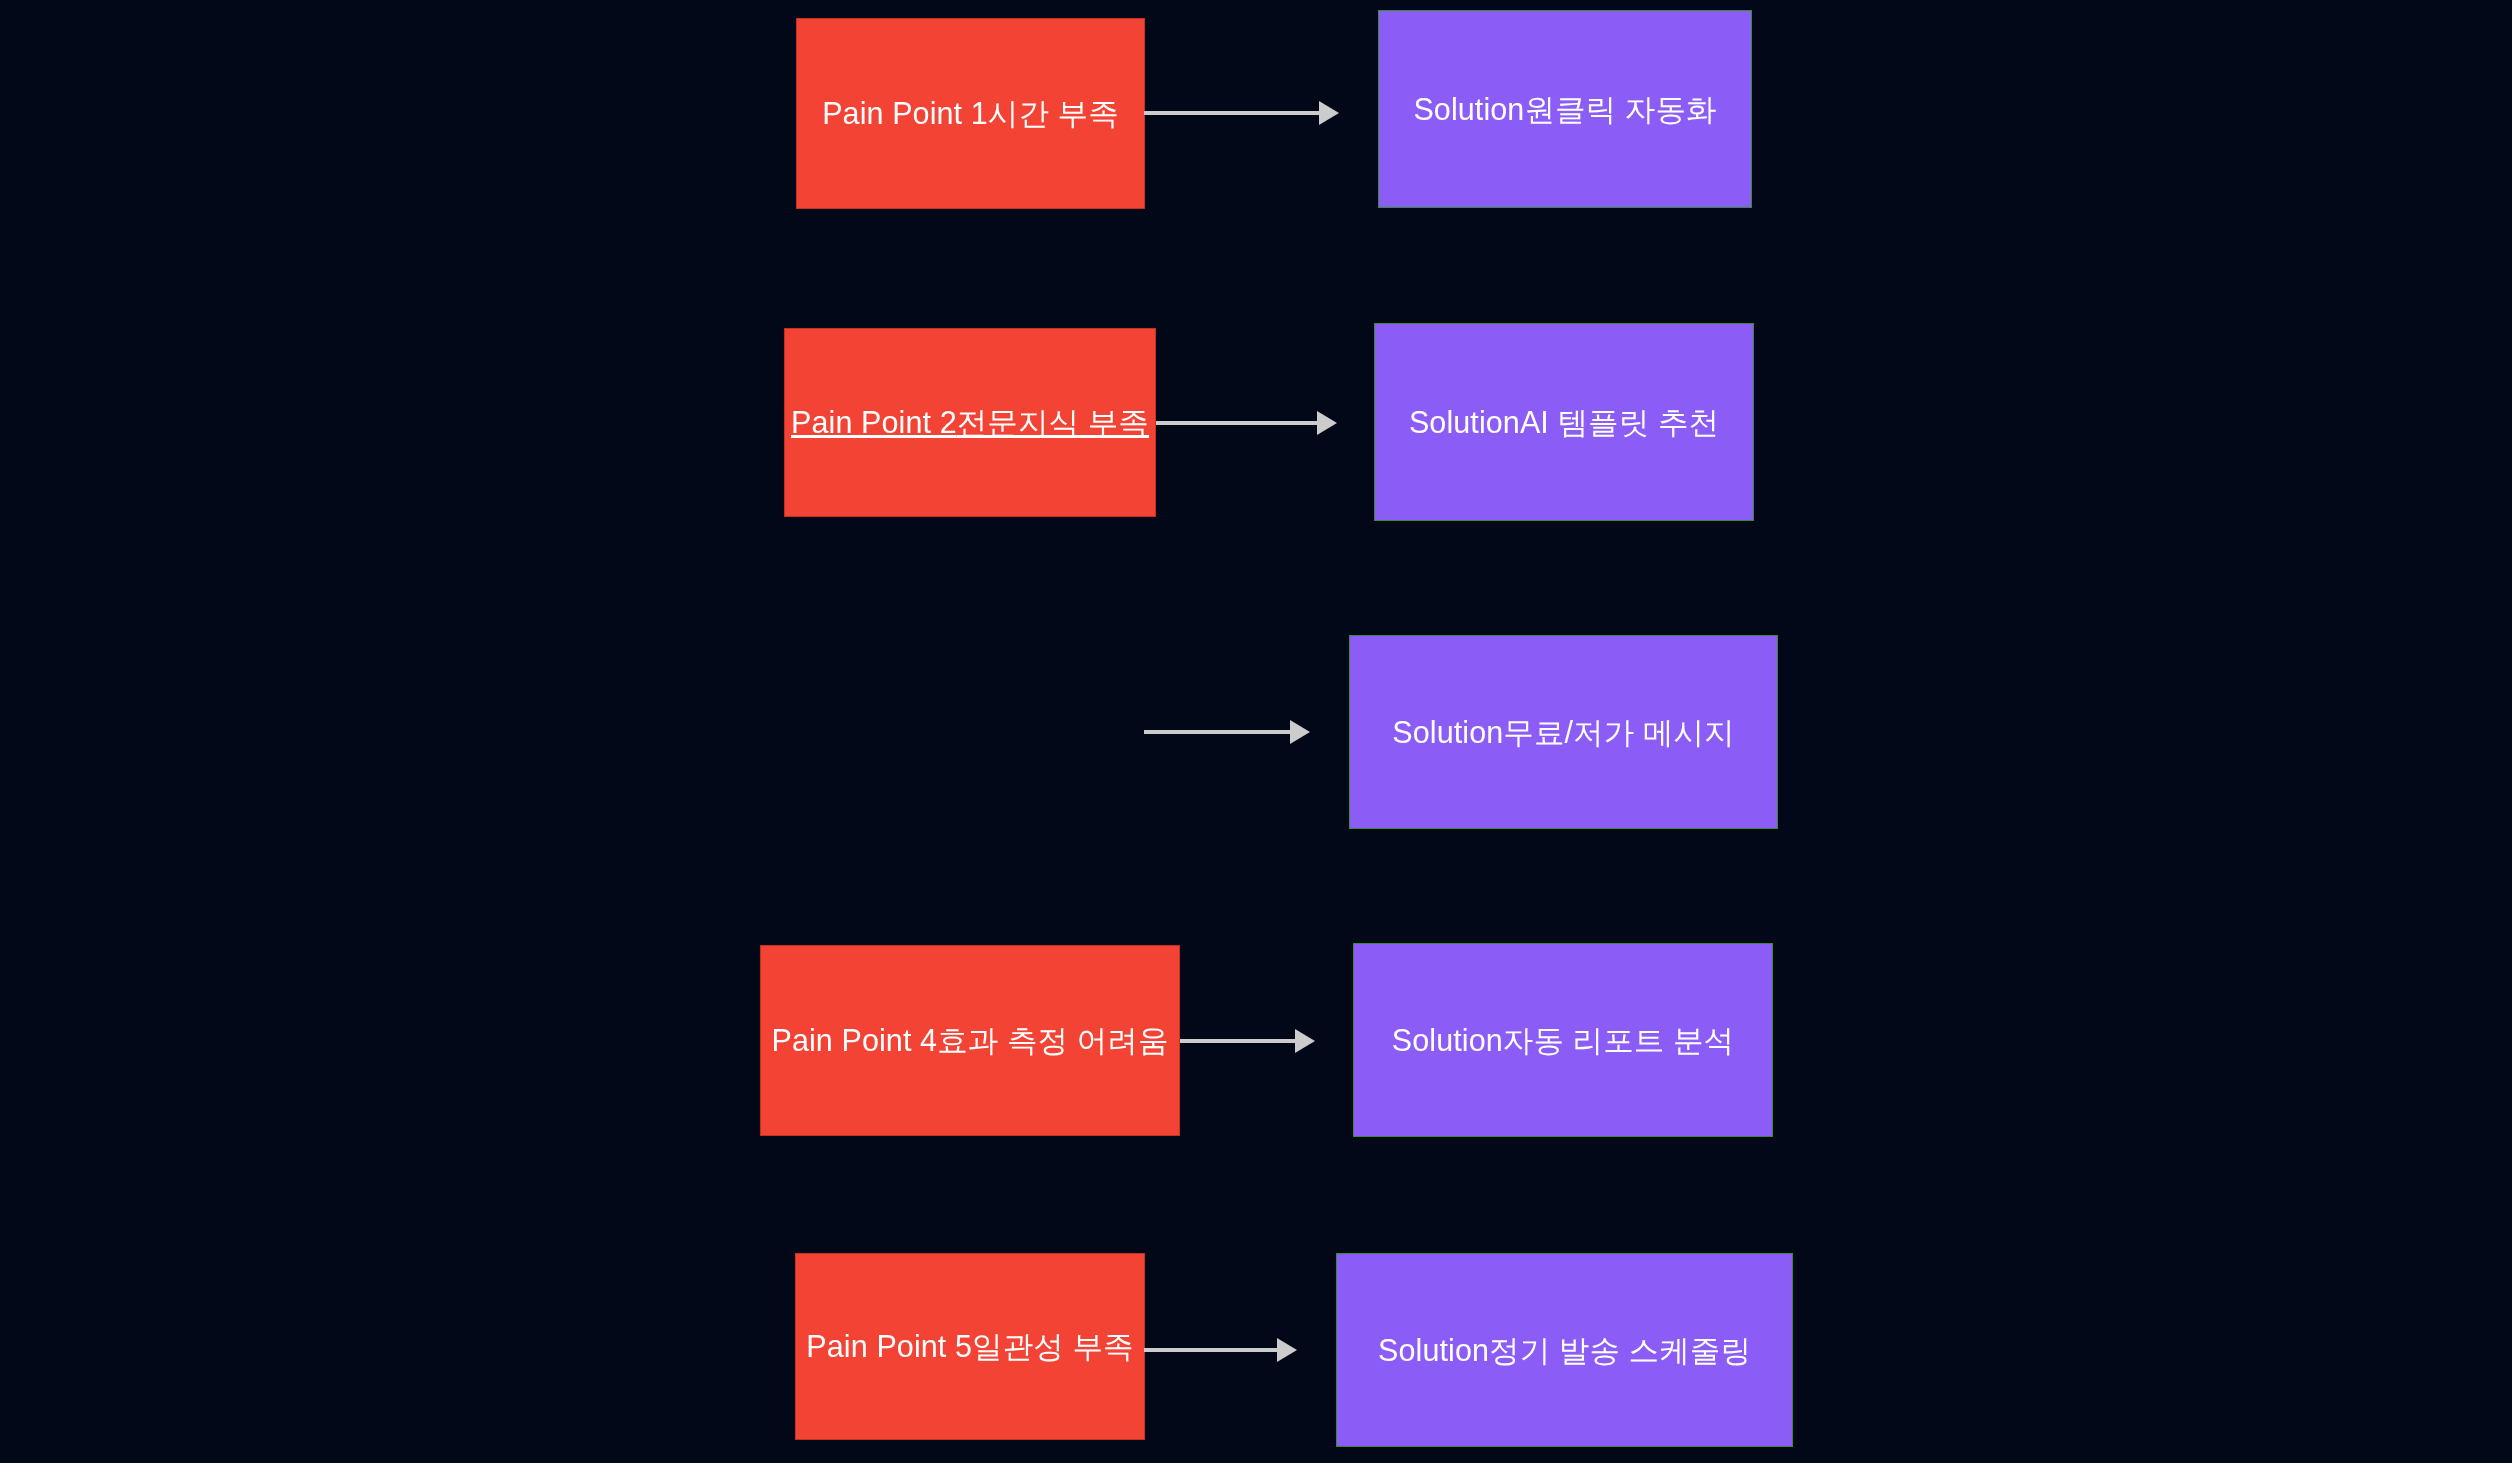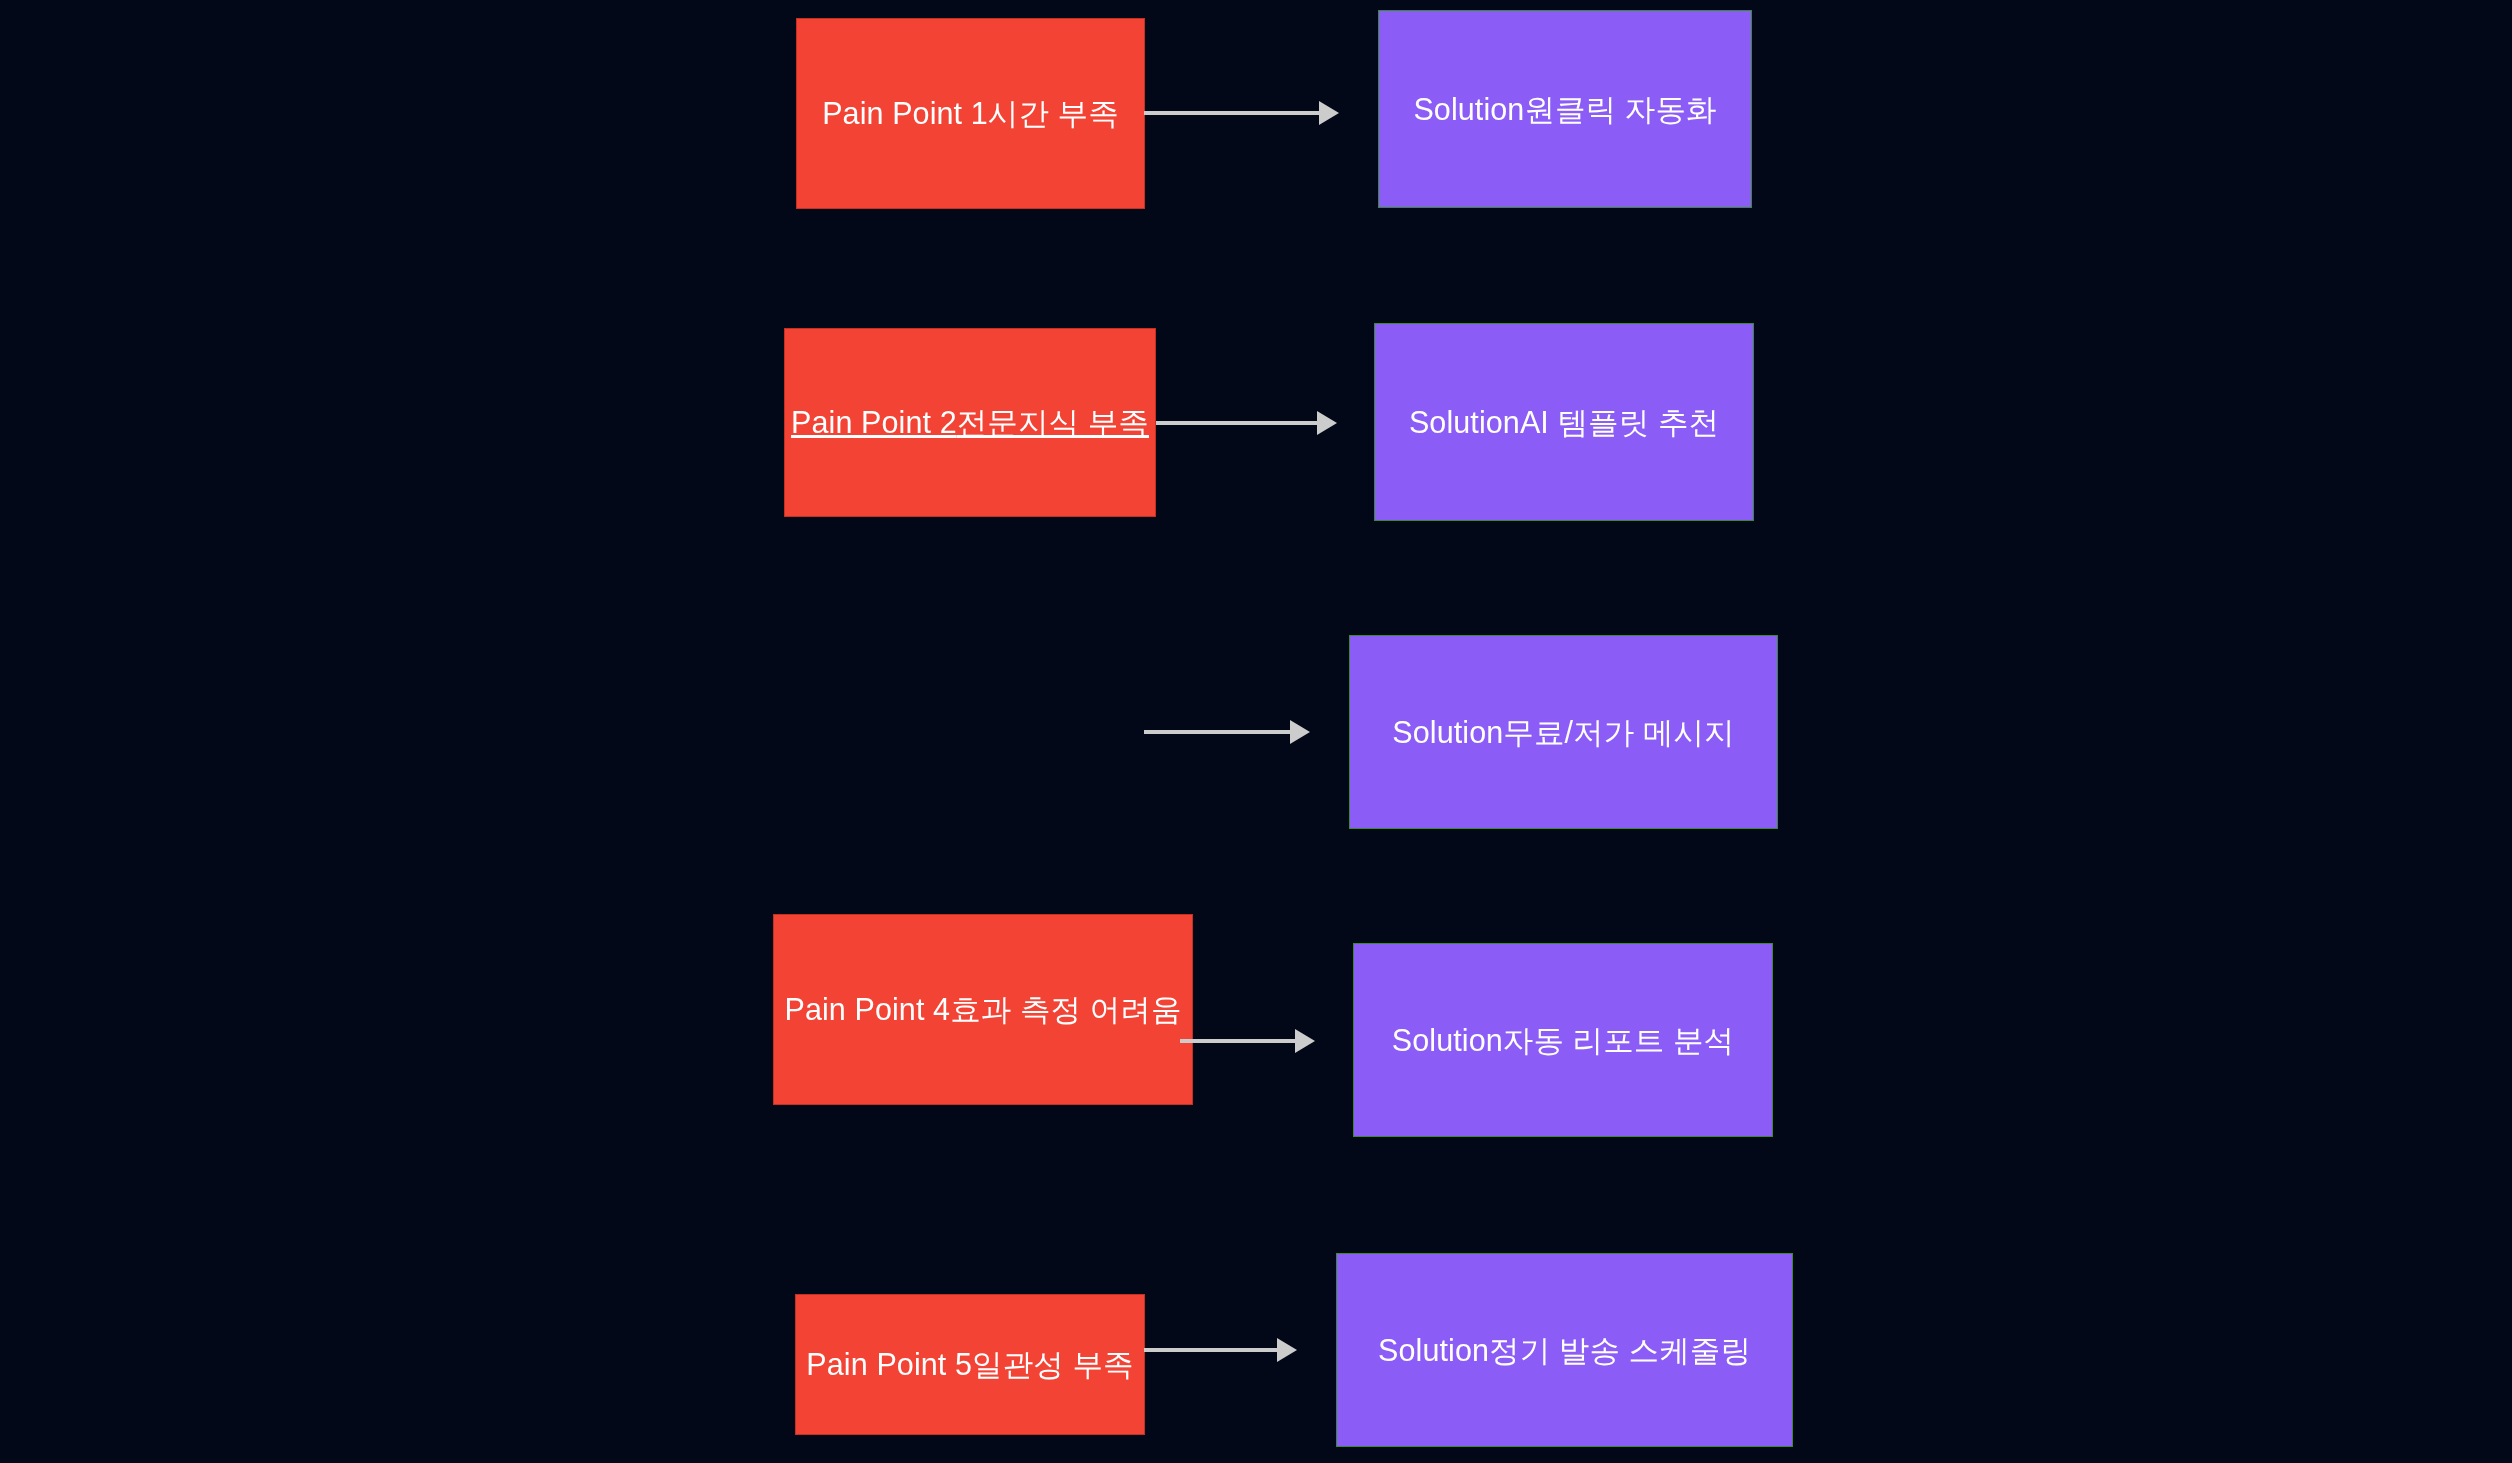--- a/index.html
+++ b/index.html
@@ -102,34 +102,34 @@
 
   <div class="edge" style="left:1144px; top:732px; width:166px;">
     <span class="shaft" style="width:146px;"></span>
     <span class="head" style="left:146px;"></span>
   </div>
   <div class="node solution" style="left:1311px; top:635px; width:429px; height:194px;">
     <span class="ln">Solution</span>
     <span class="ln">무료/저가 메시지</span>
   </div>
 
-  <div class="node pain" style="left:760px; top:914px; width:420px; height:191px;margin-left:13px;">
+  <div class="node pain" style="left:760px; top:945px; width:420px; height:191px;">
     <span class="ln">Pain Point 4</span>
     <span class="ln">효과 측정 어려움</span>
   </div>
   <div class="edge" style="left:1180px; top:1041px; width:136px;">
     <span class="shaft" style="width:115px;"></span>
     <span class="head" style="left:115px;"></span>
   </div>
   <div class="node solution" style="left:1315px; top:943px; width:420px; height:194px;">
     <span class="ln">Solution</span>
     <span class="ln">자동 리포트 분석</span>
   </div>
 
-  <div class="node pain" style="left:795px; top:1294px; width:350px; height:141px;">
+  <div class="node pain" style="left:795px; top:1253px; width:350px; height:187px;">
     <span class="ln">Pain Point 5</span>
     <span class="ln">일관성 부족</span>
   </div>
   <div class="edge" style="left:1144px; top:1350px; width:153px;">
     <span class="shaft" style="width:133px;"></span>
     <span class="head" style="left:133px;"></span>
   </div>
   <div class="node solution" style="left:1298px; top:1253px; width:457px; height:194px;">
     <span class="ln">Solution</span>
     <span class="ln">정기 발송 스케줄링</span>

